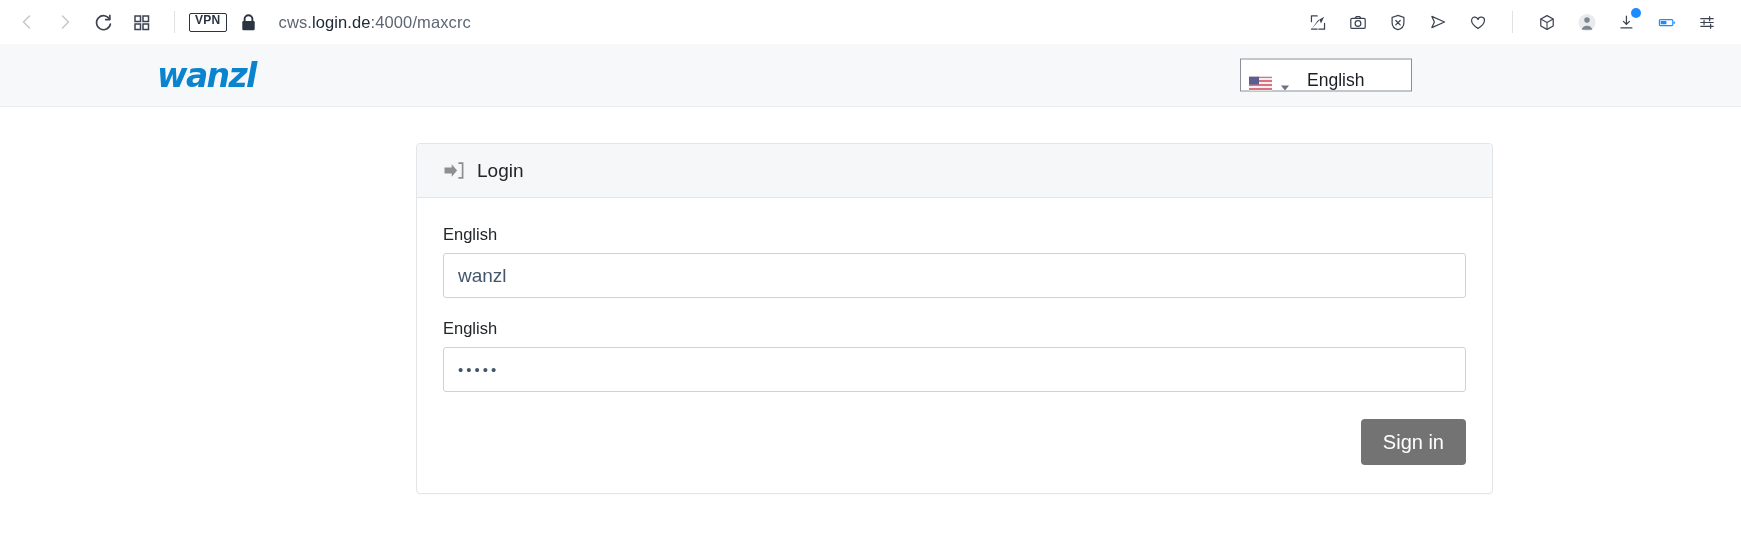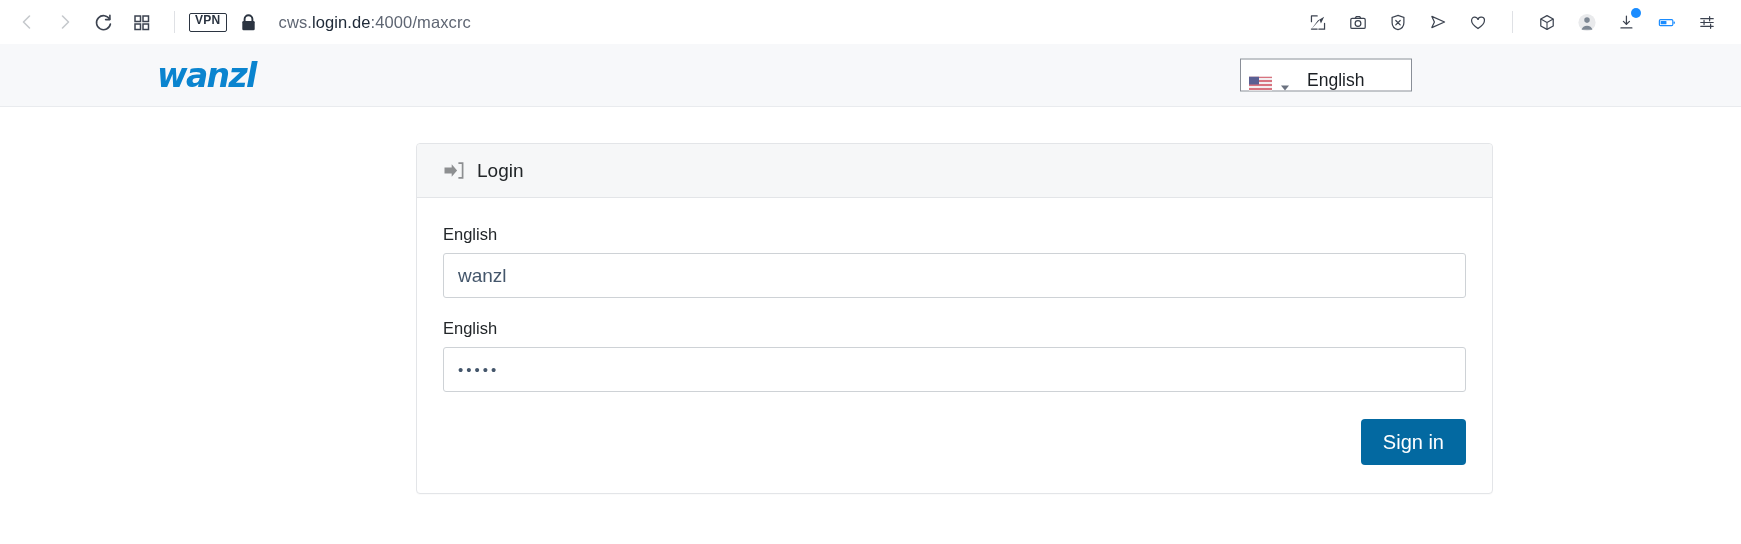--- a/index.html
+++ b/index.html
@@ -382,18 +382,18 @@
         <label class="field-label">English</label>
         <input class="text-field" type="text" id="username-field" value="wanzl" placeholder="Username" style="">
       </div>
 
       <div class="field-group">
         <label class="field-label">English</label>
         <input class="text-field" type="text" id="password-field" value="•••••" placeholder="Password" style="">
       </div>
 
       <div id="actions-row">
-        <button id="signin-button" style="background: #0369a1;">Sign in</button>
+        <button id="signin-button" style="background: #737373;">Sign in</button>
       </div>
 
     </div>
   </div>
 </div>
 
 </body></html>

